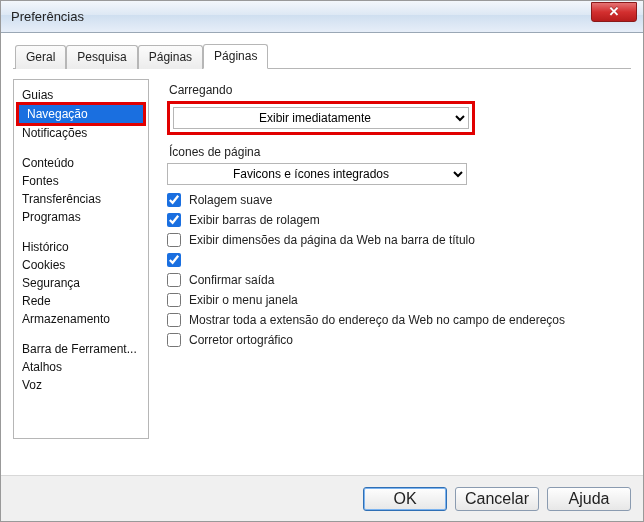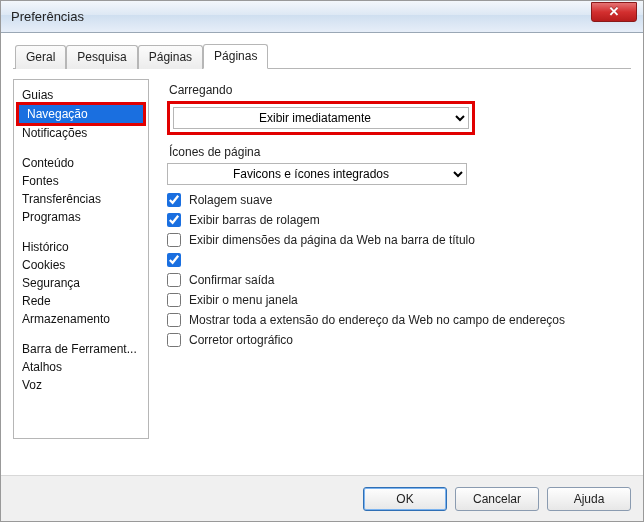--- a/index.html
+++ b/index.html
@@ -176,21 +176,21 @@
     display: flex;
     justify-content: flex-end;
     align-items: center;
     padding: 0 12px;
     gap: 8px;
   }
   button.dlg {
     width: 84px;
     height: 24px;
     font-family: inherit;
-    font-size: 12px;
+    font-size: 16px;
     border: 1px solid #8a9bb0;
     border-radius: 3px;
     background: linear-gradient(to bottom, #fefefe, #e7e7e7);
     color: #222;
   }
   button.dlg.default {
     border: 1px solid #2f6fb5;
     box-shadow: 0 0 0 1px #7bb3ef inset;
   }
 </style>

